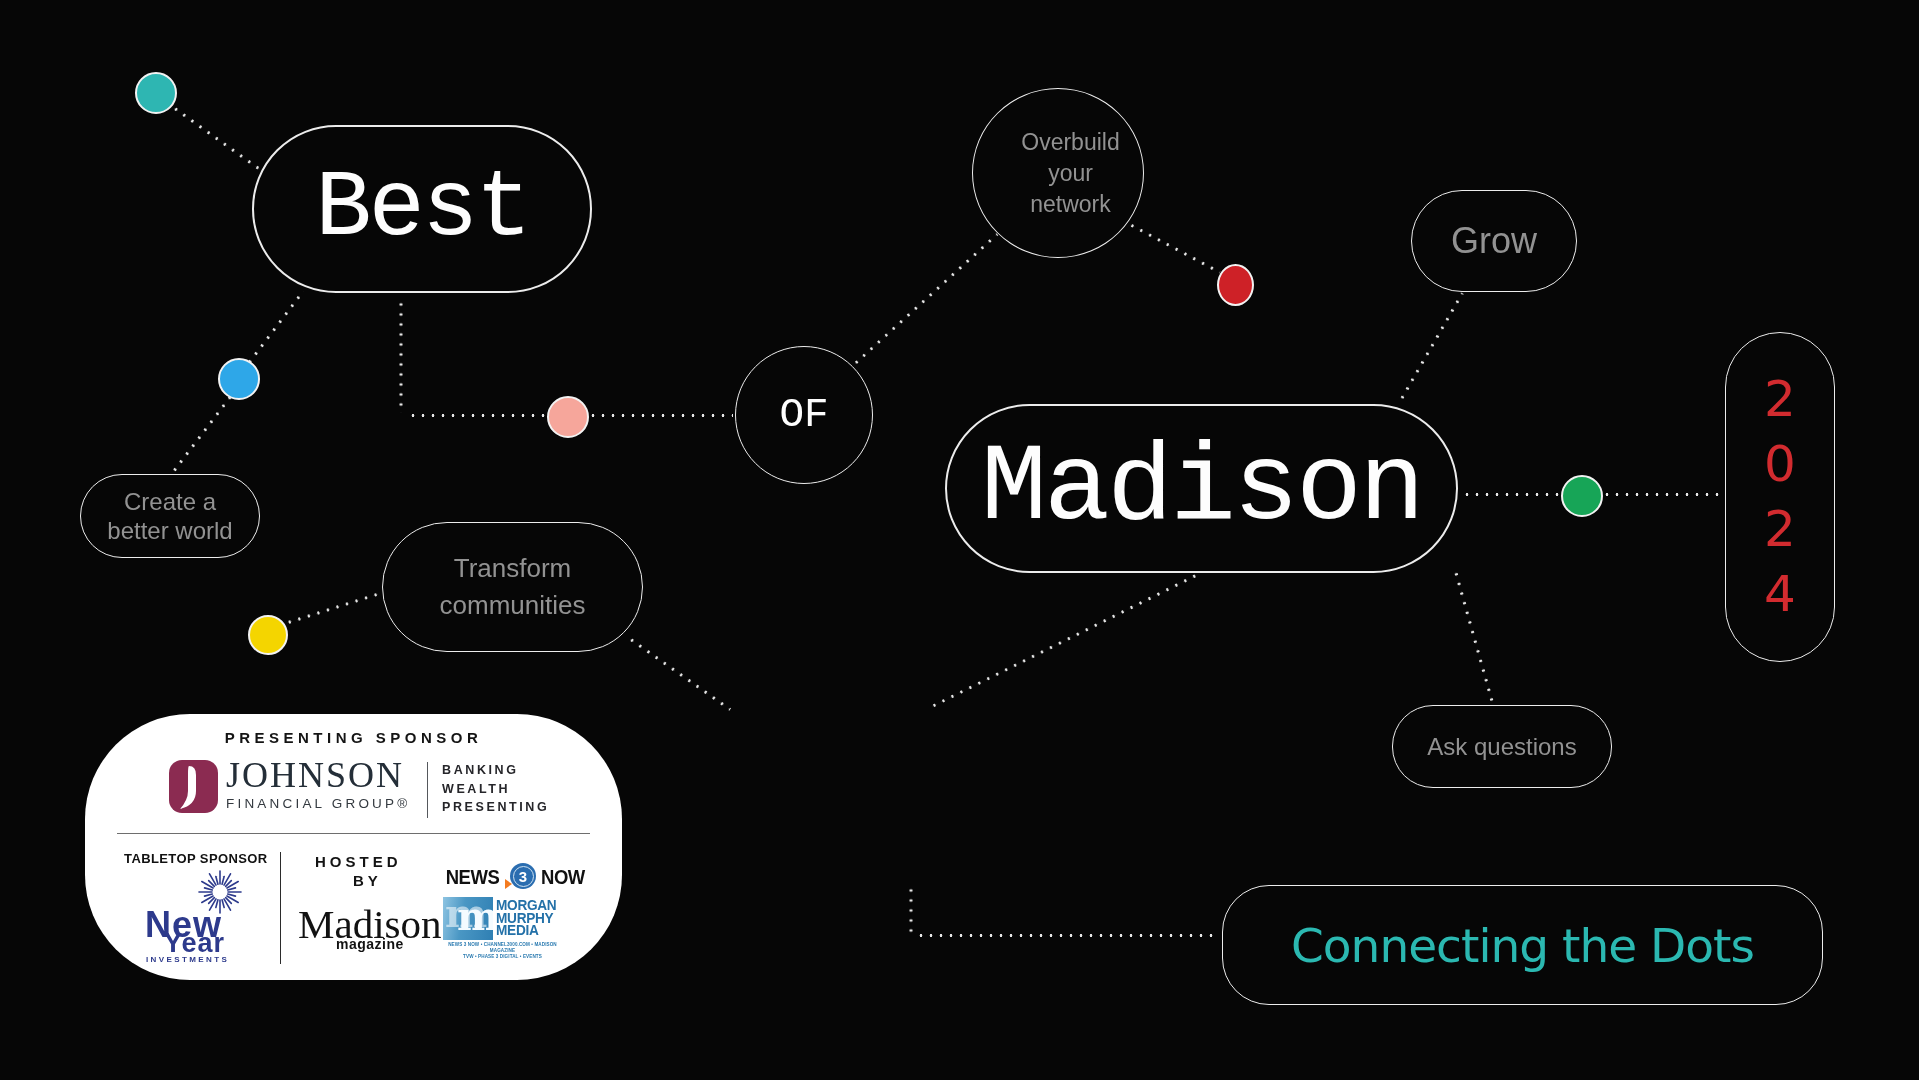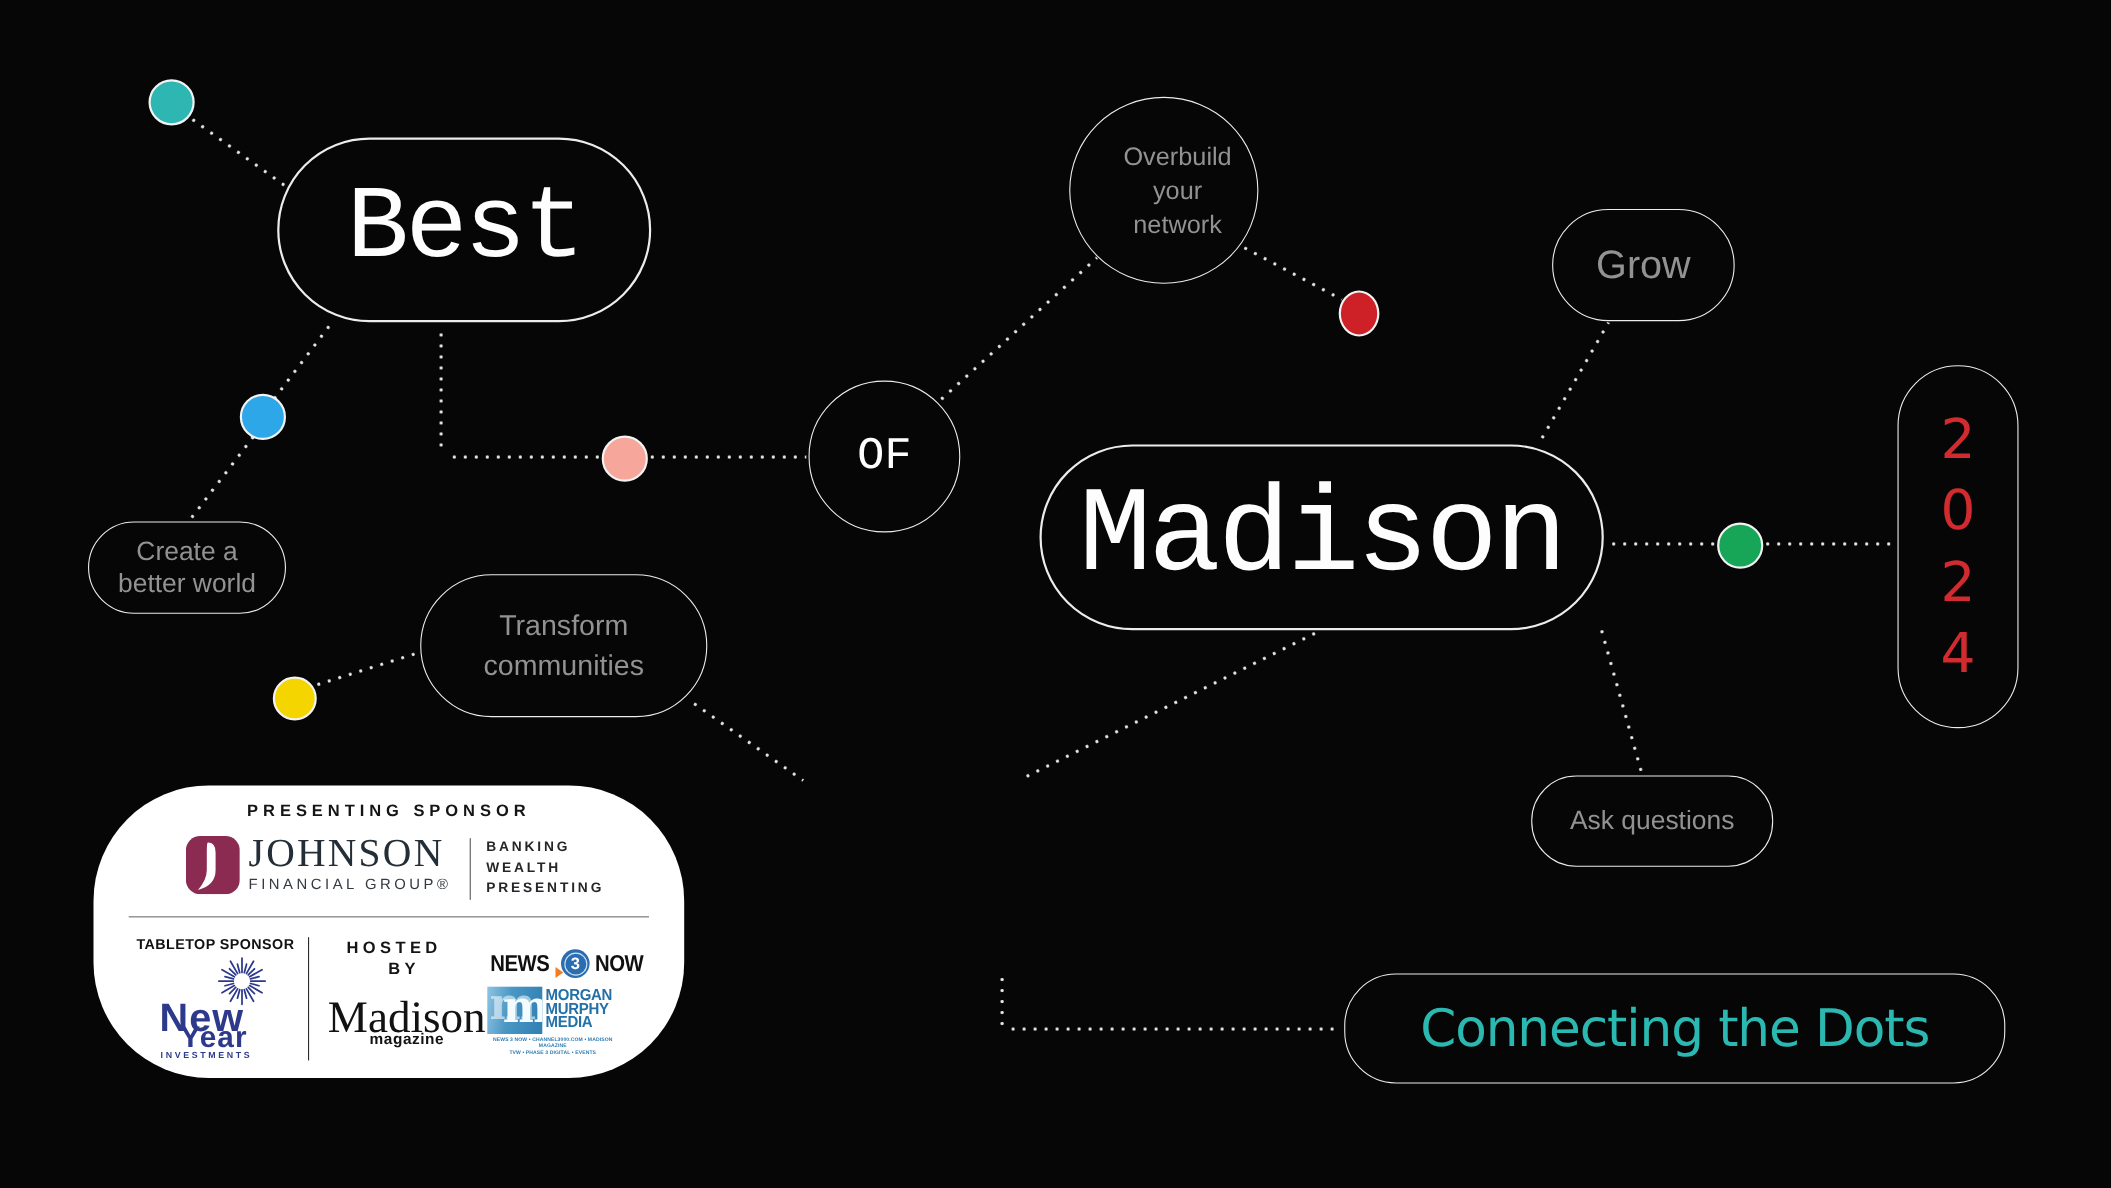--- a/index.html
+++ b/index.html
@@ -148,21 +148,21 @@
       <span>2</span>
       <span>4</span>
     </div>
   </div>
 
 
   <div class="pill thin" style="left:1392px; top:705px; width:220px; height:83px; border-radius:41px;">
     <span class="gray-label" style="font-size:24px;">Ask questions</span>
   </div>
 
-  <div class="pill thin" style="left:1222px; top:885px; width:601px; height:100px; border-radius:47px;">
+  <div class="pill thin" style="left:1222px; top:885px; width:601px; height:120px; border-radius:47px;">
     <span style="font-family:'DejaVu Sans', sans-serif; font-size:47px; color:#2bb8b1; letter-spacing:-1px;">Connecting the Dots</span>
   </div>
 
   <div id="sponsor-card">
 
     <div class="sp-abs" id="presenting-label">PRESENTING SPONSOR</div>
 
     <div class="sp-abs" style="left:84px; top:46px;">
       <svg width="49" height="53" viewBox="0 0 49 53">
         <rect width="49" height="53" rx="13" fill="#8b2b51"></rect>

